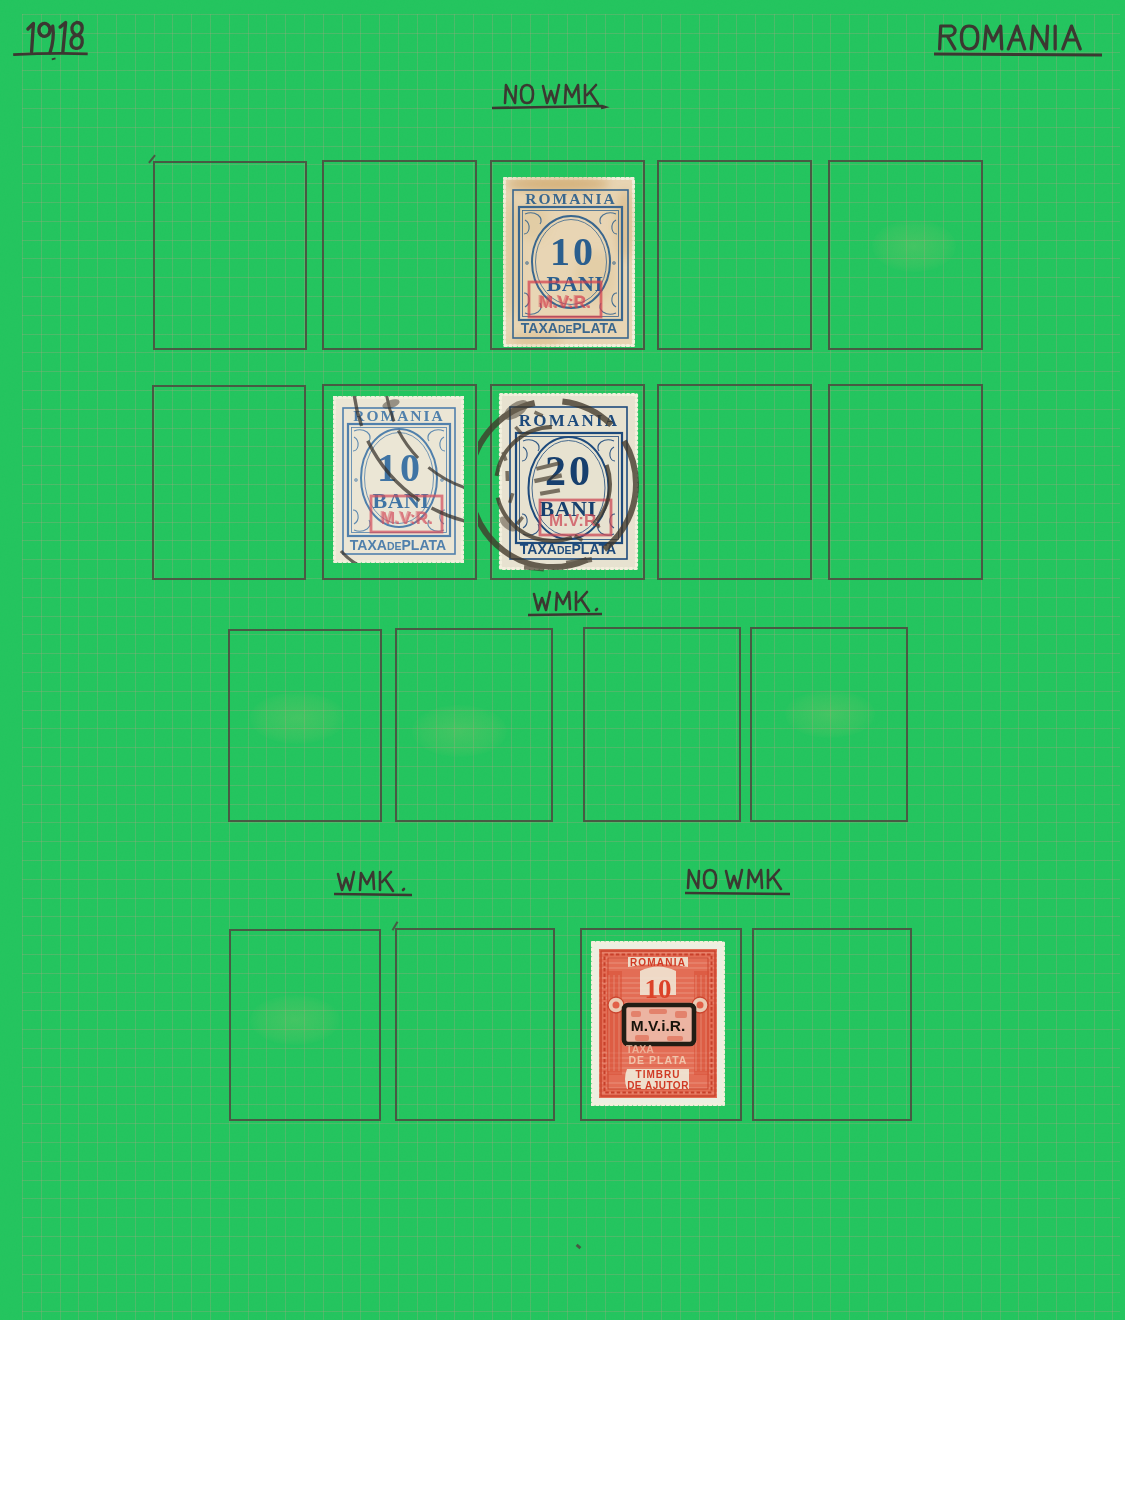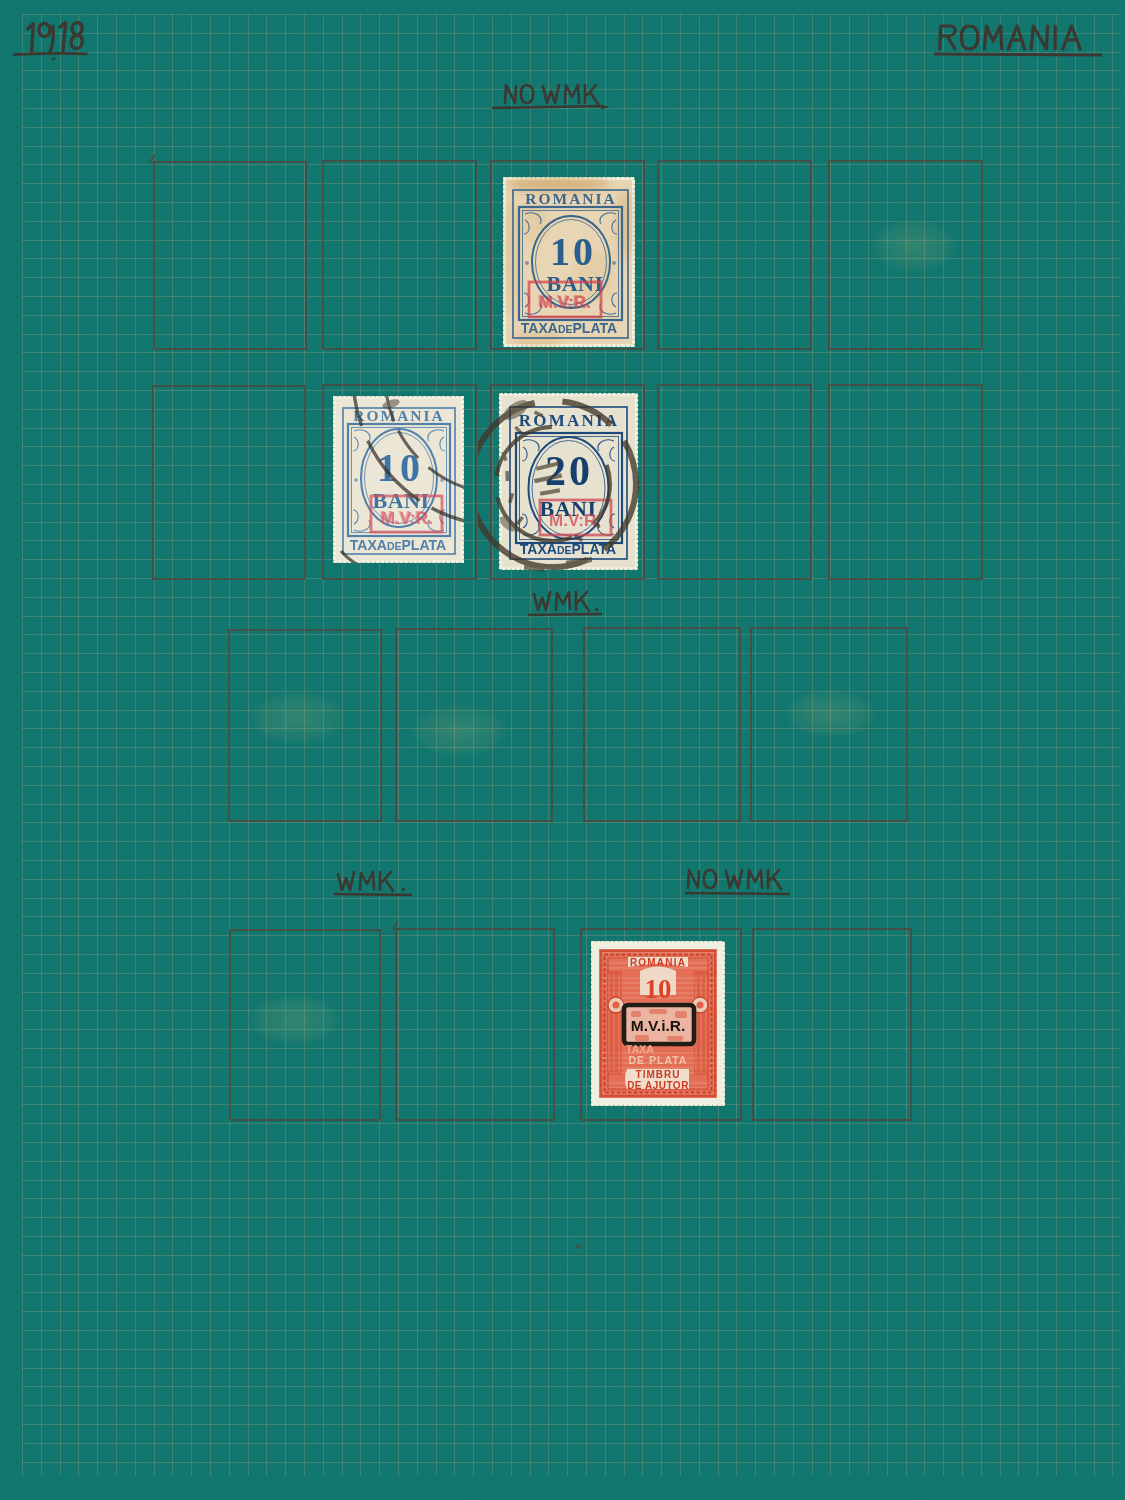--- a/index.html
+++ b/index.html
@@ -1,16 +1,16 @@
 <!DOCTYPE html>
 <html><head>
 <meta charset="utf-8">
 <style>
   html,body{margin:0;padding:0;}
-  #page{position:relative;width:1125px;height:1500px;background:#0f766e;overflow:hidden;
+  #page{position:relative;width:1125px;height:1320px;background:#22c55e;overflow:hidden;
         font-family:"Liberation Sans",sans-serif;}
   #grid{position:absolute;left:22px;top:14px;width:1098px;height:1462px;
     background-image:
       repeating-linear-gradient(to right, rgba(172,162,130,0.30) 0 1px, transparent 1px 18.8px),
       repeating-linear-gradient(to bottom, rgba(172,162,130,0.30) 0 1px, transparent 1px 18.8px);}
   .bx{position:absolute;border:2px solid rgba(77,72,62,0.85);}
   .tick{position:absolute;background:rgba(77,72,62,0.85);}
   .stain{position:absolute;border-radius:50%;
     background:radial-gradient(ellipse at center, rgba(222,198,120,0.17) 0%, rgba(222,198,120,0.07) 55%, rgba(222,198,120,0) 75%);}
   .stamp{position:absolute;}

